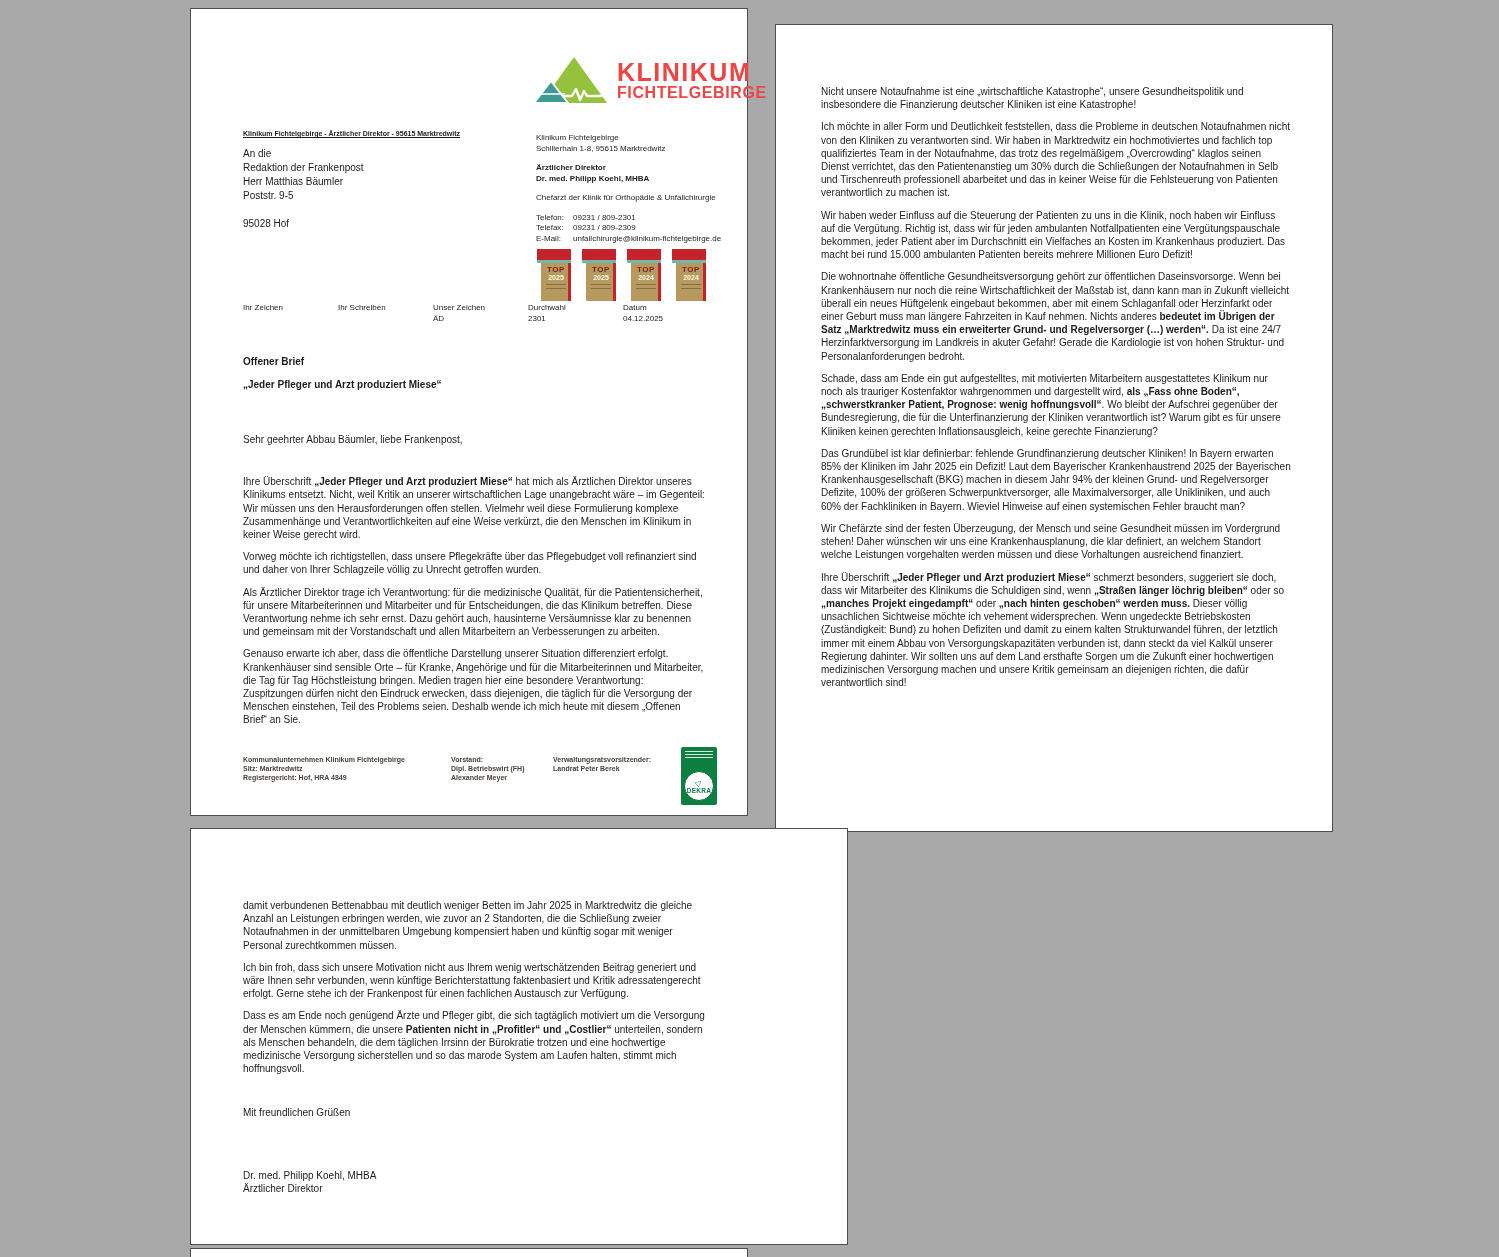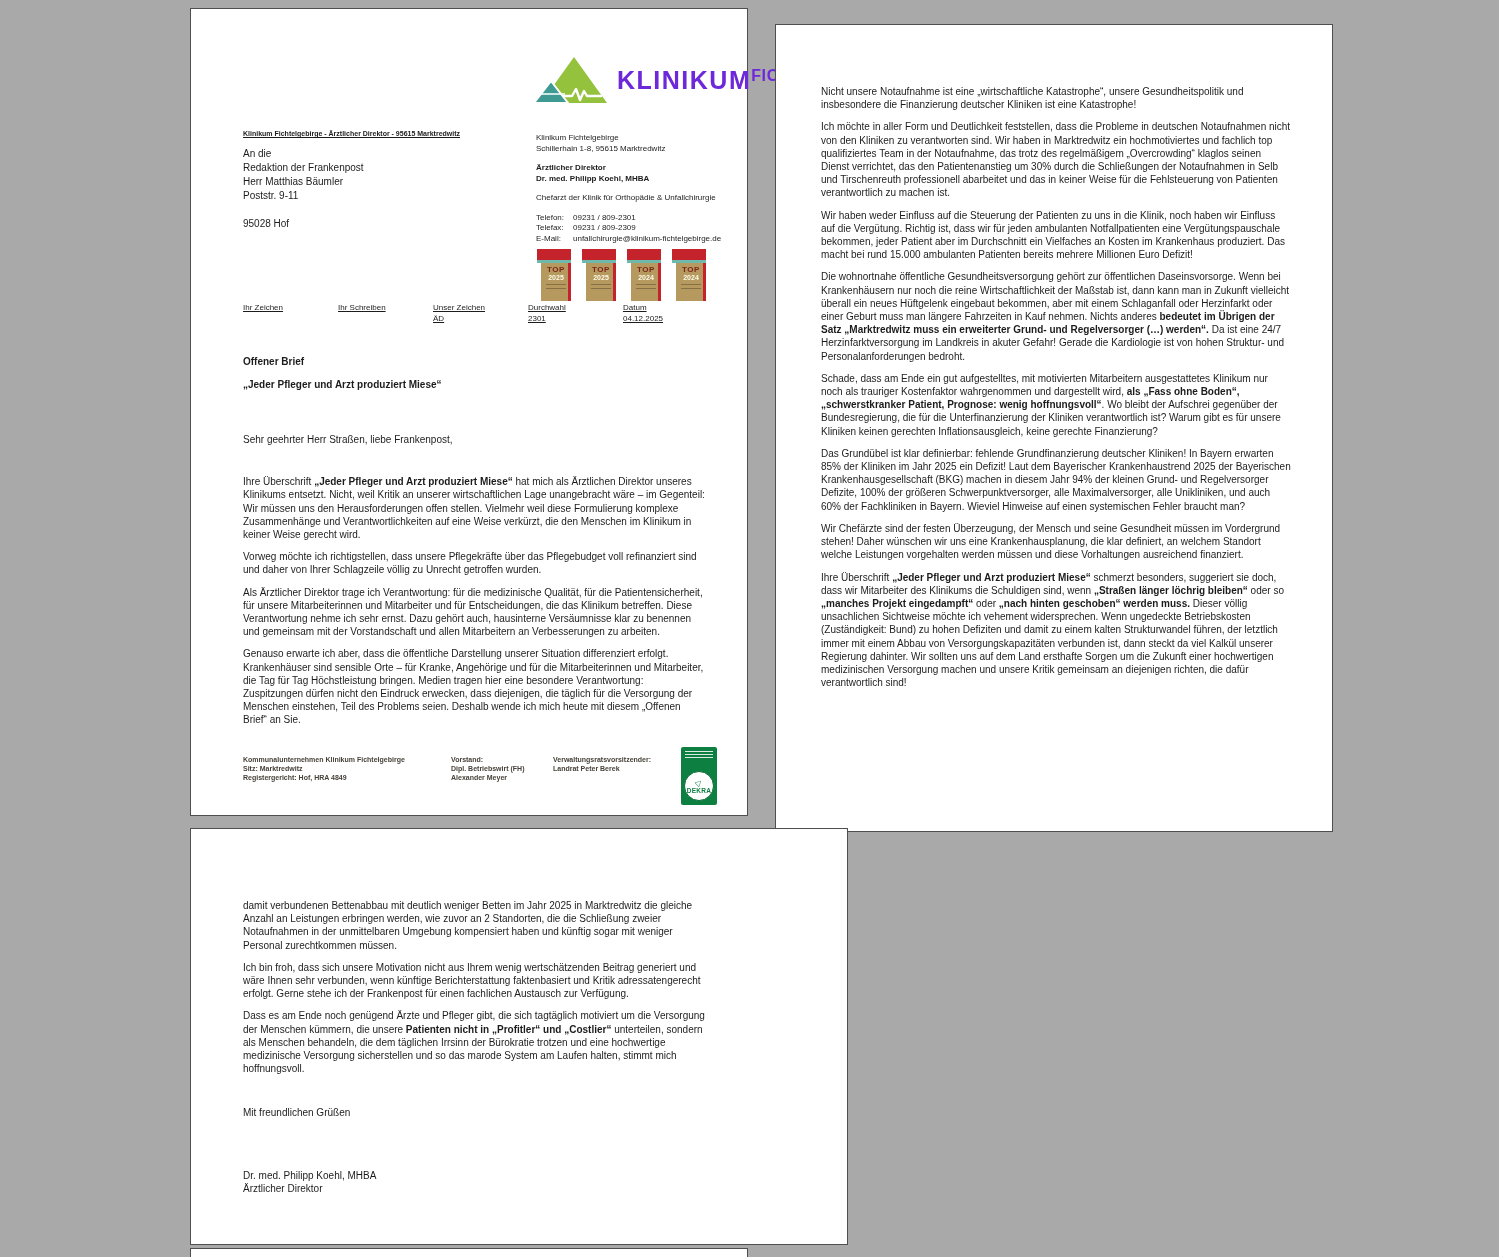--- a/index.html
+++ b/index.html
@@ -11,21 +11,21 @@
   .page{position:absolute;background:#ffffff;border:1px solid #4f4f4f;box-sizing:border-box;}
   #page1{left:190px;top:8px;width:558px;height:808px;}
   #page2{left:775px;top:24px;width:558px;height:808px;}
   #page3{left:190px;top:828px;width:658px;height:417px;}
   #page4sliver{left:190px;top:1248px;width:558px;height:9px;border-top:1px solid #4f4f4f;border-bottom:none;border-left:1px solid #4f4f4f;border-right:1px solid #4f4f4f;}
 
   .b{font-weight:bold;}
 
   
   .logo{position:absolute;left:343px;top:46px;display:flex;align-items:center;gap:9px;}
-  .logo-text{display:flex;flex-direction:row;line-height:1;color:#6d28d9;}
+  .logo-text{display:flex;flex-direction:column;line-height:1;color:#ef4444;}
   .logo-title{font-size:25px;font-weight:bold;letter-spacing:1.5px;}
   .logo-sub{font-size:16px;font-weight:bold;letter-spacing:0.6px;margin-top:0;}
 
   
   .sender{position:absolute;left:52px;top:121px;font-size:7px;font-weight:bold;text-decoration:underline;}
   .recipient{position:absolute;left:52px;top:138px;font-size:10px;line-height:14px;}
   .recipient .line:empty{min-height:14px;}
 
   
   .contact{position:absolute;left:345px;top:124px;font-size:8px;line-height:10.5px;width:212px;white-space:nowrap;}
@@ -36,21 +36,21 @@
   .badges{position:absolute;left:350px;top:240px;display:flex;gap:15px;}
   .badge{width:30px;height:52px;background:#b5995e;position:relative;box-shadow:-3px 0 0 0 #c4232b inset;}
   .badge-red{height:11px;background:#c4232b;margin-left:-4px;width:34px;}
   .badge-teal{height:3px;background:#6fb8ac;margin-left:-4px;width:34px;}
   .badge-top{font-size:8px;font-weight:bold;color:#7d2418;text-align:center;margin-top:2px;letter-spacing:0.5px;}
   .badge-year{font-size:7px;font-weight:bold;color:#fdfbe8;text-align:center;}
   .badge-sub{margin:3px 5px 0 5px;border-top:1px solid #857045;}
 
   
   .refs{position:absolute;left:52px;top:294px;display:flex;font-size:8px;line-height:10px;}
-  .ref{width:95px;text-decoration:underline;}
+  .ref{width:95px;}
   .ref-label{margin-bottom:1px;}
 
   
   .subject{position:absolute;left:52px;top:346px;font-size:10px;font-weight:bold;line-height:13px;}
   .subject .line{margin-bottom:10px;}
   .body{font-size:10px;line-height:13.2px;}
   .body p{margin:0 0 9px 0;}
   #body1{position:absolute;left:52px;top:424px;width:462px;}
   .salutation{margin-bottom:29px;}
   #body2{position:absolute;left:45px;top:60px;width:470px;}
@@ -90,21 +90,21 @@
       <span class="logo-sub">FICHTELGEBIRGE</span>
     </div>
   </div>
 
   <div class="sender">Klinikum Fichtelgebirge - Ärztlicher Direktor - 95615 Marktredwitz</div>
 
   <div class="recipient">
       <div class="line">An die</div>
       <div class="line">Redaktion der Frankenpost</div>
       <div class="line">Herr Matthias Bäumler</div>
-      <div class="line">Poststr. 9-11</div>
+      <div class="line">Poststr. 9-5</div>
       <div class="line"></div>
       <div class="line">95028 Hof</div>
     </div>
 
   <div class="contact">
     <div>Klinikum Fichtelgebirge</div>
     <div>Schillerhain 1-8, 95615 Marktredwitz</div>
     <div class="gap"></div>
     <div class="b">Ärztlicher Direktor</div>
     <div class="b">Dr. med. Philipp Koehl, MHBA</div>
@@ -173,21 +173,21 @@
         <div class="ref-value">04.12.2025</div>
       </div>
     </div>
 
   <div class="subject">
     <div class="line">Offener Brief</div>
     <div class="line">„Jeder Pfleger und Arzt produziert Miese“</div>
   </div>
 
   <div class="body" id="body1">
-    <div class="salutation">Sehr geehrter Herr Straßen, liebe Frankenpost,</div>
+    <div class="salutation">Sehr geehrter Abbau Bäumler, liebe Frankenpost,</div>
     <div>
         <p class="para"><span>Ihre Überschrift </span><span class="b">„Jeder Pfleger und Arzt produziert Miese“</span><span> hat mich als Ärztlichen Direktor unseres Klinikums entsetzt. Nicht, weil Kritik an unserer wirtschaftlichen Lage unangebracht wäre – im Gegenteil: Wir müssen uns den Herausforderungen offen stellen. Vielmehr weil diese Formulierung komplexe Zusammenhänge und Verantwortlichkeiten auf eine Weise verkürzt, die den Menschen im Klinikum in keiner Weise gerecht wird.</span></p>
         <p class="para"><span>Vorweg möchte ich richtigstellen, dass unsere Pflegekräfte über das Pflegebudget voll refinanziert sind und daher von Ihrer Schlagzeile völlig zu Unrecht getroffen wurden.</span></p>
         <p class="para"><span>Als Ärztlicher Direktor trage ich Verantwortung: für die medizinische Qualität, für die Patientensicherheit, für unsere Mitarbeiterinnen und Mitarbeiter und für Entscheidungen, die das Klinikum betreffen. Diese Verantwortung nehme ich sehr ernst. Dazu gehört auch, hausinterne Versäumnisse klar zu benennen und gemeinsam mit der Vorstandschaft und allen Mitarbeitern an Verbesserungen zu arbeiten.</span></p>
         <p class="para"><span>Genauso erwarte ich aber, dass die öffentliche Darstellung unserer Situation differenziert erfolgt. Krankenhäuser sind sensible Orte – für Kranke, Angehörige und für die Mitarbeiterinnen und Mitarbeiter, die Tag für Tag Höchstleistung bringen. Medien tragen hier eine besondere Verantwortung: Zuspitzungen dürfen nicht den Eindruck erwecken, dass diejenigen, die täglich für die Versorgung der Menschen einstehen, Teil des Problems seien. Deshalb wende ich mich heute mit diesem „Offenen Brief“ an Sie.</span></p>
       </div>
   </div>
 
   <div class="footer">
     <div class="footer-col1">

